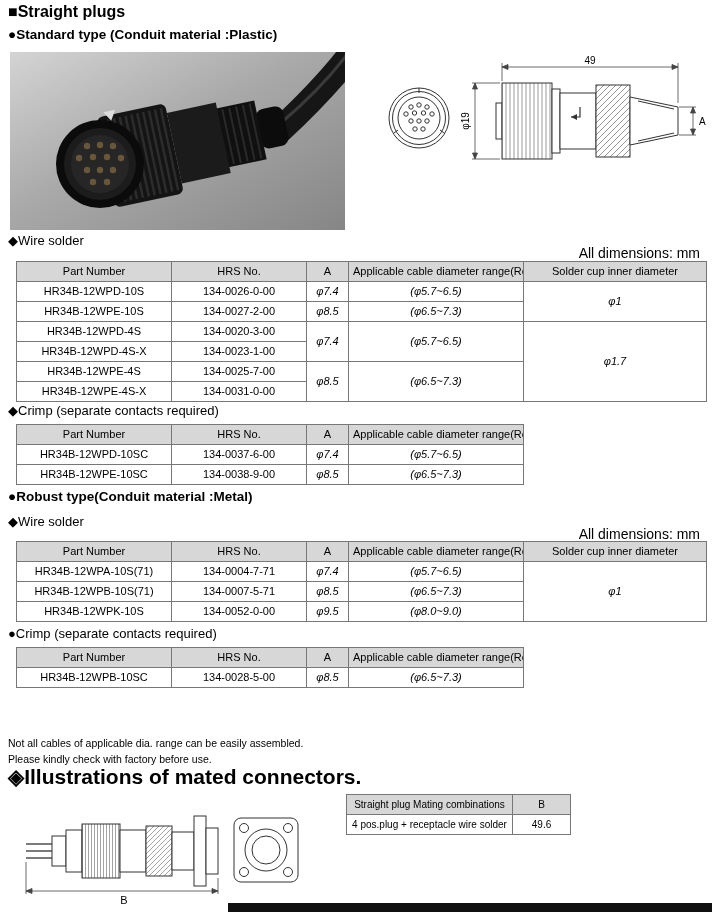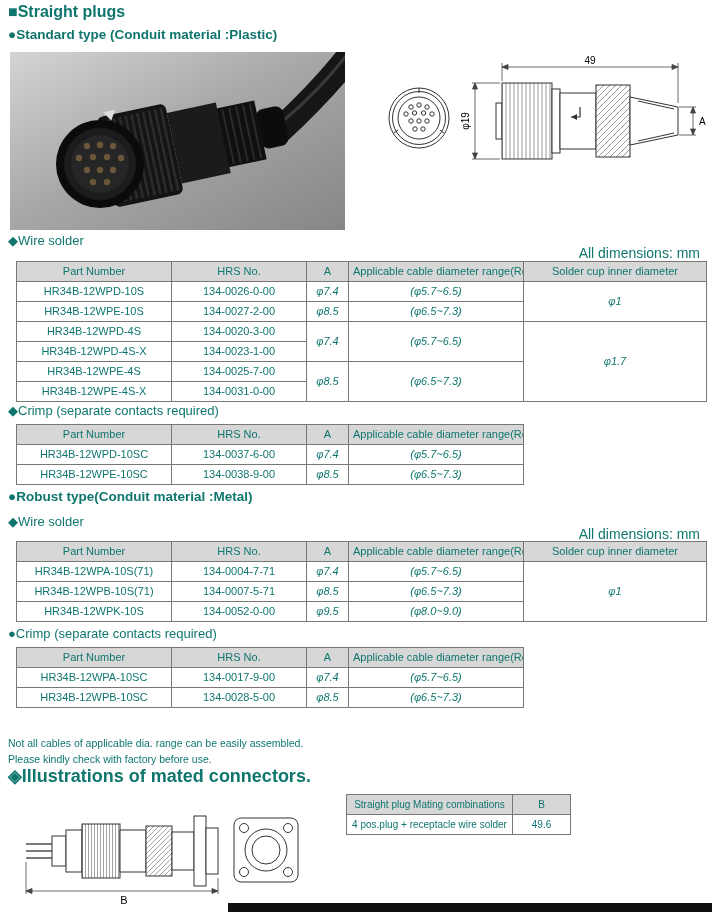--- a/index.html
+++ b/index.html
@@ -1,23 +1,23 @@
 <!DOCTYPE html>
 <html><head>
 <meta charset="utf-8">
 <style>
   * { margin:0; padding:0; box-sizing:border-box; }
   body { background:#fff; }
   .page { position:relative; width:712px; height:912px; background:#fff;
-          font-family:"Liberation Sans", sans-serif; color:#0f766e; overflow:hidden; }
+          font-family:"Liberation Sans", sans-serif; color:#000000; overflow:hidden; }
   .abs { position:absolute; }
   .h-main { font-size:16px; font-weight:bold; }
   .h-sub  { font-size:13.5px; font-weight:bold; }
   .h-item { font-size:13px; font-weight:normal; }
-  .h-illus{ font-size:18px; font-weight:bold; }
+  .h-illus{ font-size:21px; font-weight:bold; }
   .dims-note { font-size:14px; }
   .note { font-size:10.5px;margin-top:8px; }
   table.spec { border-collapse:collapse; table-layout:fixed; background:#fff;margin-left:6px; }
   table.spec th, table.spec td {
     border:1px solid #777; font-weight:normal; height:20px;
     padding:0 4px; text-align:center; font-size:11px; line-height:1.1;
     overflow:hidden; white-space:nowrap;
   }
   table.spec th { background:#d7d7d7; }
   td.part { text-align:left; padding-left:7px; }
@@ -326,26 +326,20 @@
     <thead>
       <tr>
         <th>Part Number</th>
         <th>HRS No.</th>
         <th>A</th>
         <th class="th-cable">Applicable cable diameter range(Reference)</th>
       </tr>
     </thead>
     <tbody>
       <tr>
-        <td class="part">HR34B-12WPA-10SC</td>
-        <td>134-0017-9-00</td>
-        <td class="phi">φ7.4</td>
-        <td class="phi">(φ5.7~6.5)</td>
-      </tr>
-      <tr>
         <td class="part">HR34B-12WPB-10SC</td>
         <td>134-0028-5-00</td>
         <td class="phi">φ8.5</td>
         <td class="phi">(φ6.5~7.3)</td>
       </tr>
     </tbody>
   </table>
 
   <div class="abs note" style="left:8px; top:729px">Not all cables of applicable dia. range can be easily assembled.</div>
   <div class="abs note" style="left:8px; top:745px">Please kindly check with factory before use.</div>

